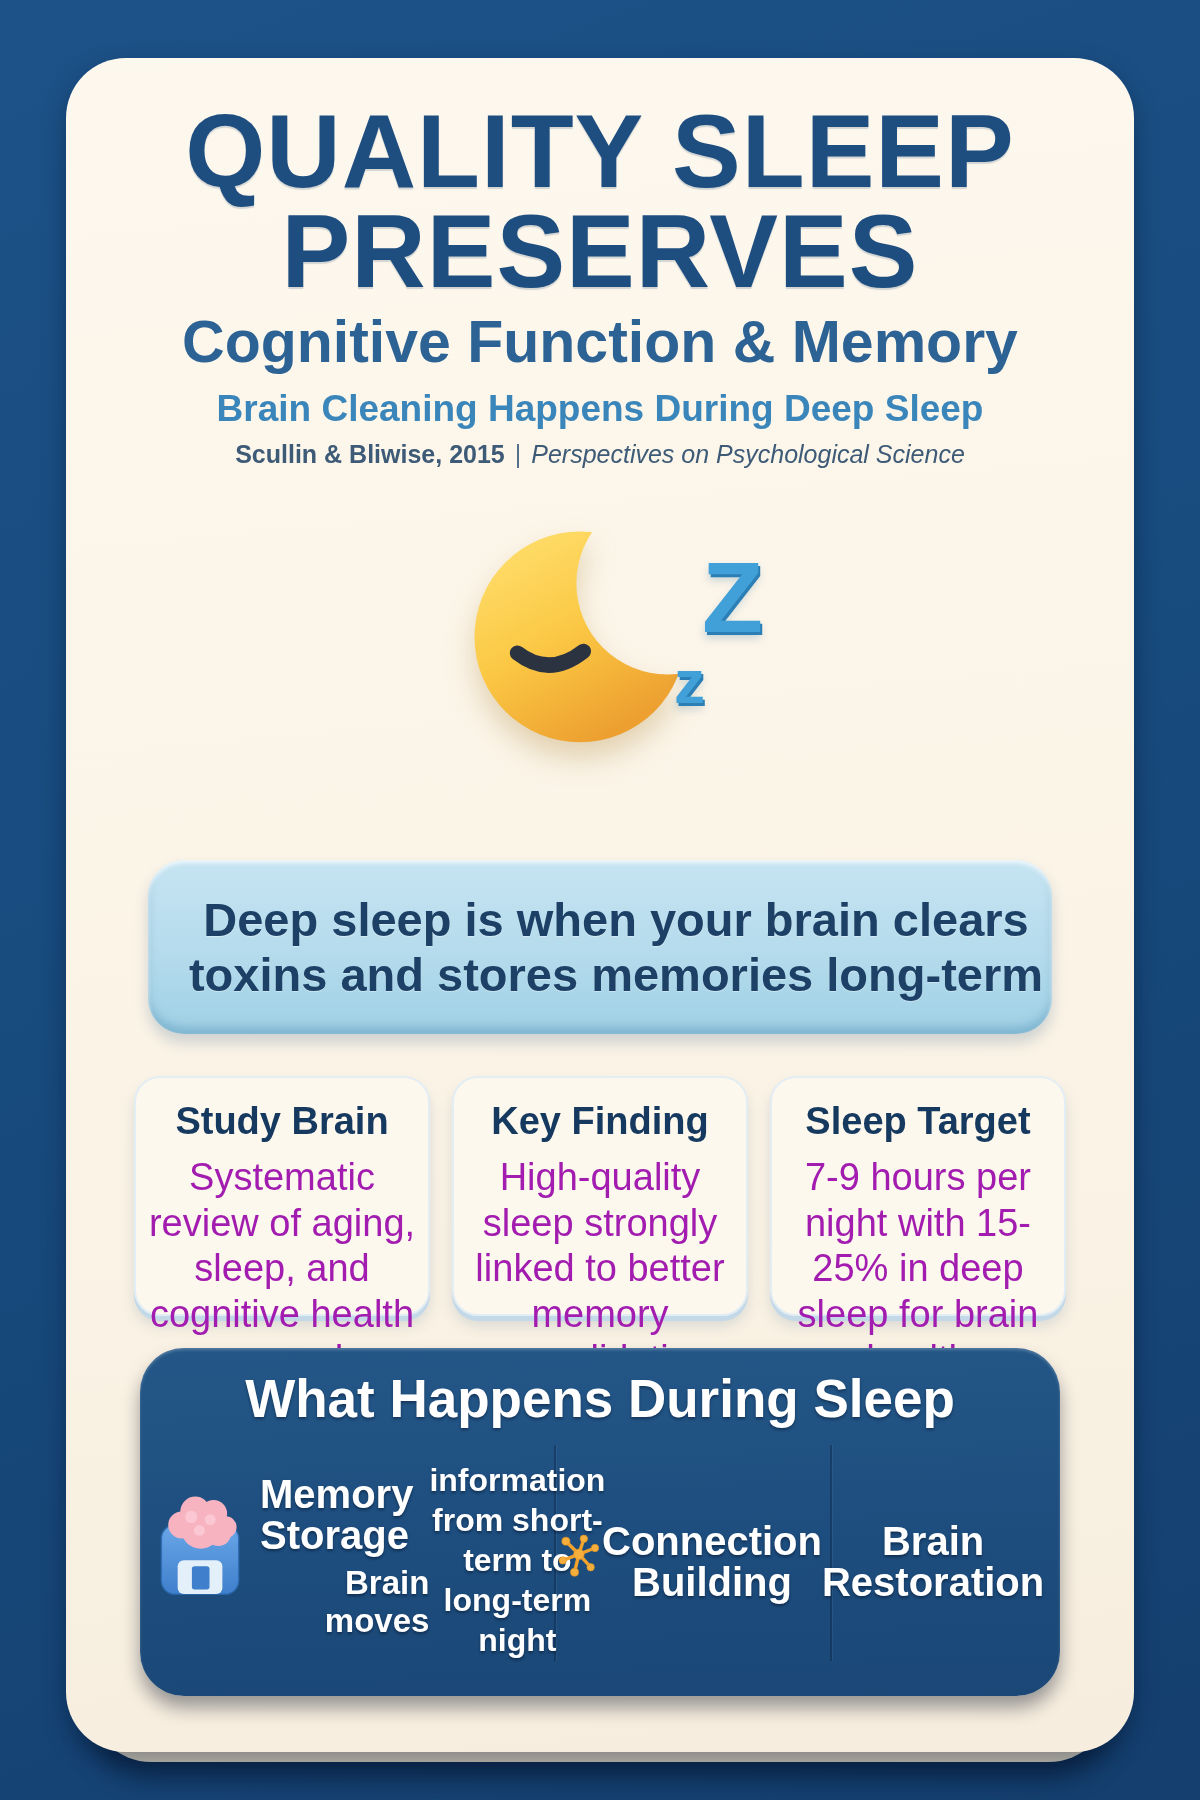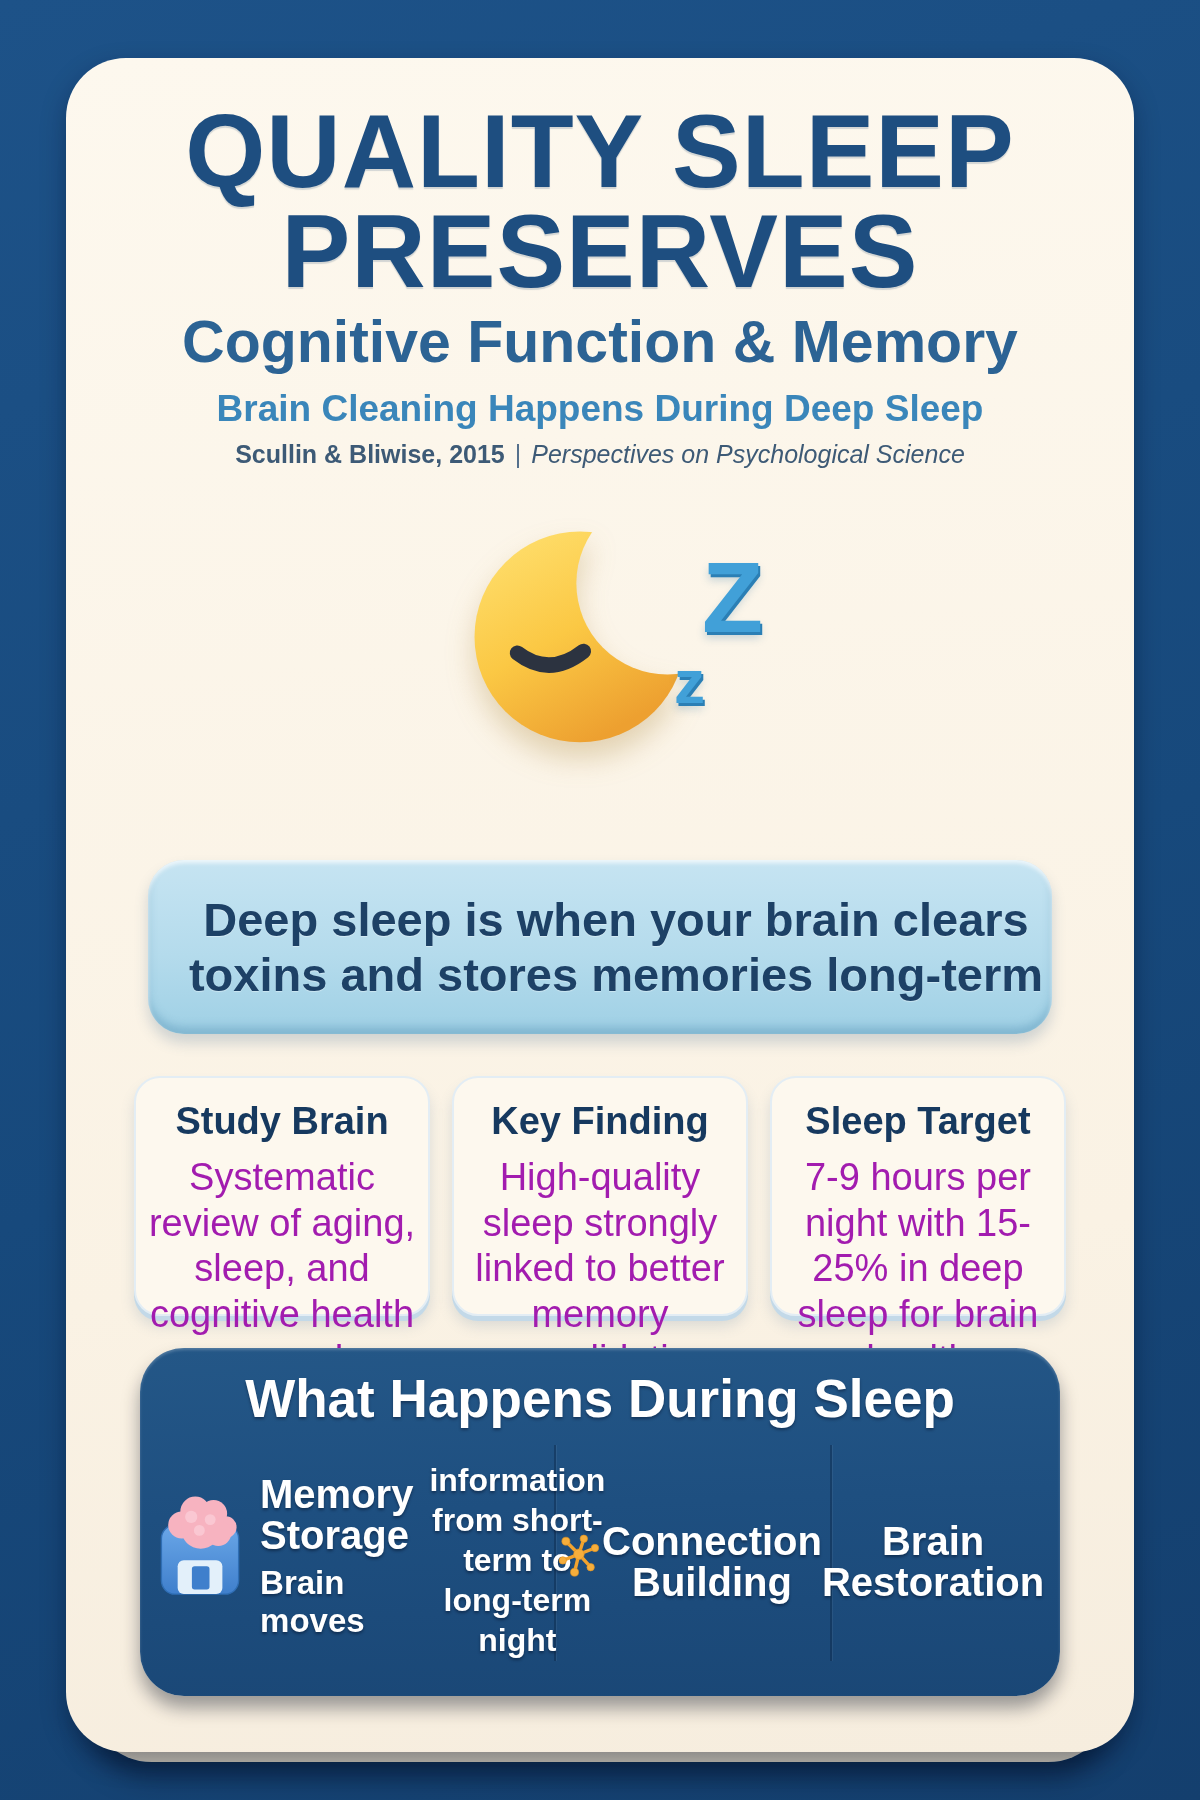--- a/index.html
+++ b/index.html
@@ -63,21 +63,21 @@
   .panel-cols { position:relative; display:flex; margin-top:10px; padding:0 16px; height:236px; }
   .pcol { position:relative; display:flex; flex-direction:row; align-items:center; }
   .pcol-1 { width:45%; }
   .pcol-2 { width:30%; }
   .pcol-3 { width:25%; }
   .pcol .row { display:flex; align-items:flex-start; }
   .pcol-1 .row svg { width:104px; height:132px; margin-top:4px; }
   .pcol-1 .tblock { margin-left:16px; }
   .p-title { font-size:40px; line-height:1.03; font-weight:700; color:#fff; text-shadow:0 2px 3px rgba(0,10,30,.45); }
   .pcol-1 .p-title { max-width:200px; }
-  .p-sub { font-size:33px; font-weight:700; color:#fff; margin-top:8px; text-shadow:0 2px 3px rgba(0,10,30,.45); }
+  .p-sub { font-size:33px; font-weight:700; color:#fff; margin-top:8px; text-shadow:0 2px 3px rgba(0,10,30,.45);text-align:right; }
   .p-body { font-size:32px; font-weight:600; color:#fff; text-align:center; line-height:1.25;
     margin-top:6px; max-width:430px; text-shadow:0 2px 3px rgba(0,10,30,.45); }
   .pcol-2 svg { width:138px; height:132px; }
   .pcol-3 svg { width:116px; height:130px; }
   .pcol-2 .p-title, .pcol-3 .p-title { text-align:center; margin-top:10px; max-width:260px; }
   .divider { position:absolute; top:6px; bottom:14px; width:2px; background:rgba(10,35,65,.40);
     box-shadow:1px 0 0 rgba(255,255,255,.06); }
   .div-1 { left:45%; } .div-2 { left:75%; }
 </style>
 </head>

